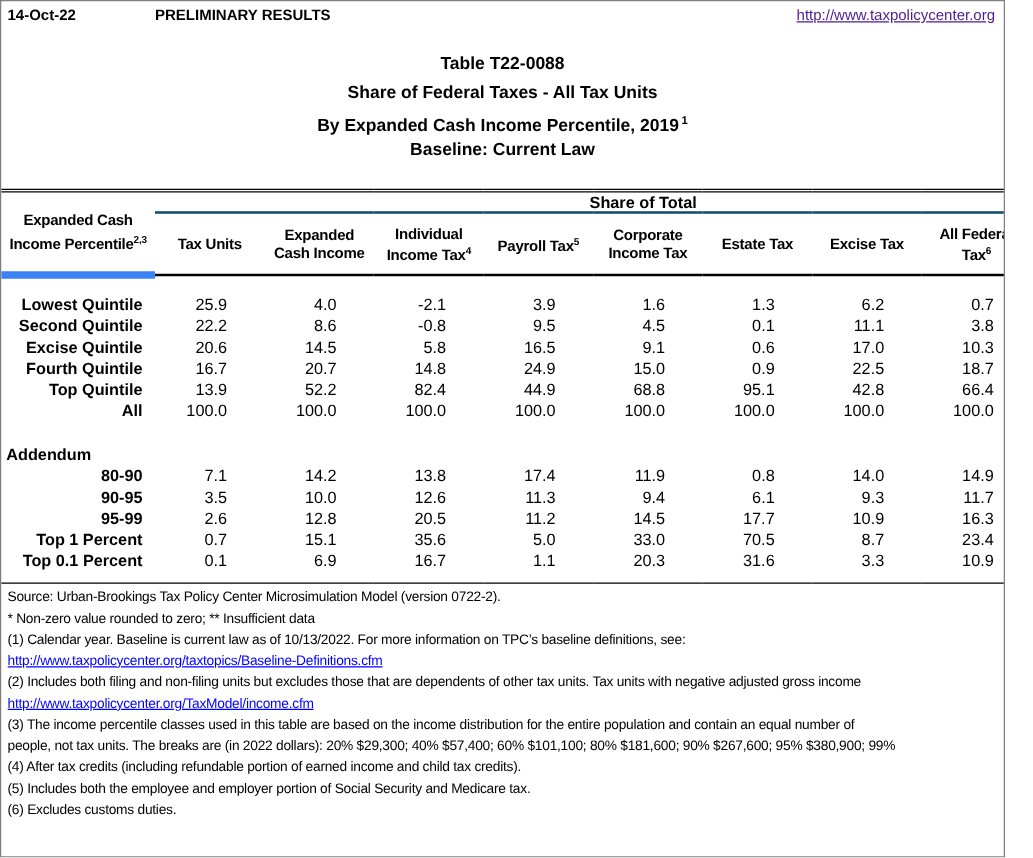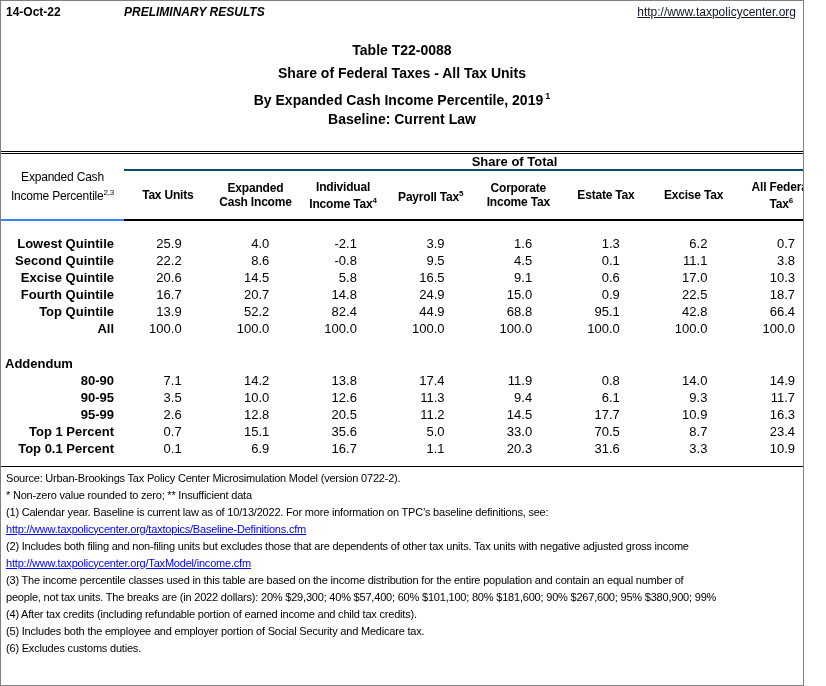--- a/index.html
+++ b/index.html
@@ -9,23 +9,23 @@
     border: 1px solid #808080;
     background: #ffffff;
     font-family: "Liberation Sans", "DejaVu Sans", sans-serif;
     color: #000000;
     overflow: hidden;
     position: relative;
   }
   
   .topbar { position: relative; height: 38px; }
   .tb-date { position: absolute; left: 5px; top: 4px; font-size: 12px; font-weight: bold; }
-  .tb-status { position: absolute; left: 123px; top: 4px; font-size: 12px; font-weight: bold; font-style: italic; }
+  .tb-status { position: absolute; left: 123px; top: 4px; font-size: 12px; font-weight: bold; }
   .tb-link { position: absolute; right: 7px; top: 4px; font-size: 12px;
-             color: #0f172a; text-decoration: underline; cursor: pointer; }
+             color: #4c1d95; text-decoration: underline; cursor: pointer; }
   
   .titles { text-align: center; font-weight: bold; font-size: 14px; }
   .titles .t-line { height: 23px; line-height: 23px; }
   .titles sup { font-size: 9px; margin-left: 2px; }
   
   table.main {
     width: 824px;
     table-layout: fixed;
     border-collapse: collapse;
     margin-top: 20px;
@@ -35,23 +35,23 @@
   col.c-label { width: 123px; }
   th, td { padding: 0; }
   .span-head {
     height: 17px;
     font-size: 13px; font-weight: bold;
     text-align: center; vertical-align: middle;
     padding-left: 80px;
     border-bottom: 2px solid #0c4a6e;
   }
   .corner {
-    font-size: 12px; font-weight: normal; letter-spacing: -0.2px;
+    font-size: 12px; font-weight: bold; letter-spacing: -0.2px;
     text-align: center; vertical-align: middle; line-height: 16px;
-    border-bottom: 2px solid #3b82f6;
+    border-bottom: 6px solid #3b82f6;
   }
   .colhead {
     height: 50px;
     font-size: 12px; font-weight: bold; letter-spacing: -0.2px;
     text-align: center; vertical-align: middle; line-height: 14px;
     border-bottom: 2px solid #000;
     padding: 0 2px;
   }
   sup { font-size: 8px; vertical-align: super; }
   .spacer-row td { height: 15px; }

